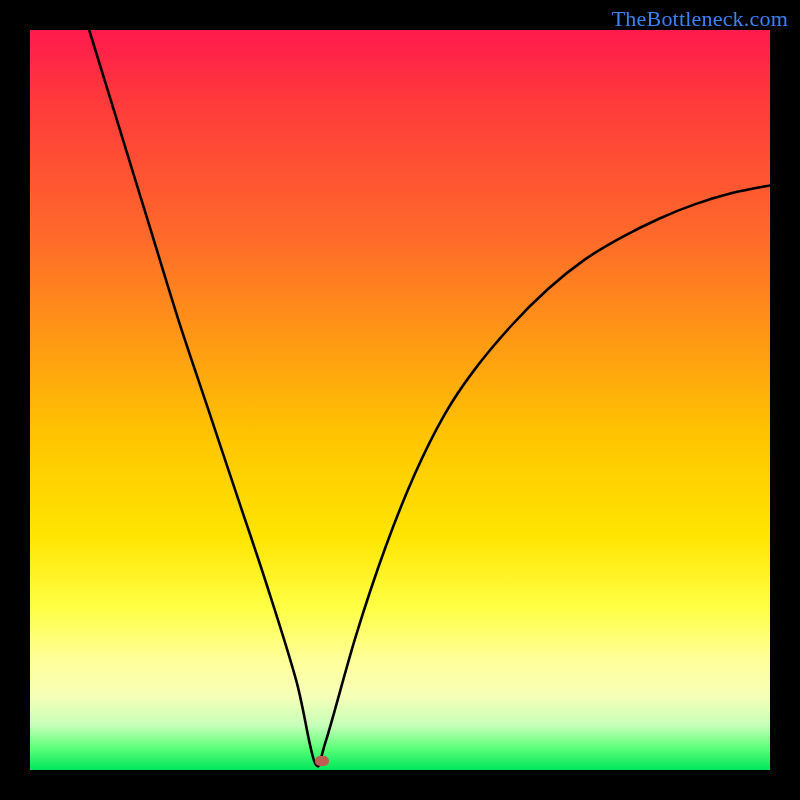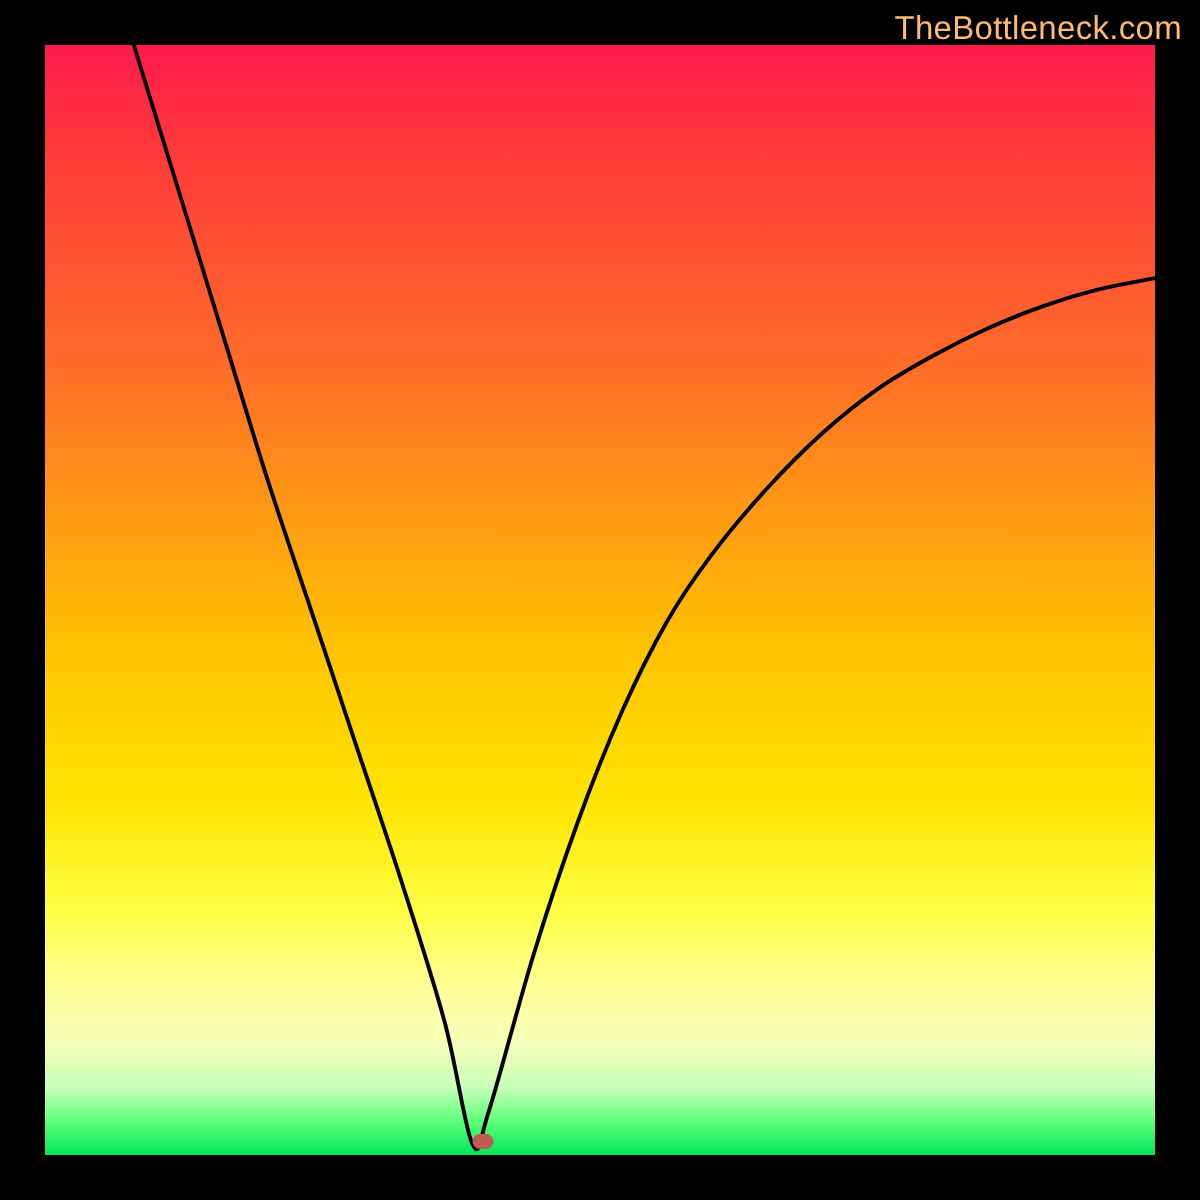--- a/index.html
+++ b/index.html
@@ -7,23 +7,23 @@
   .frame {
     width: 800px;
     height: 800px;
     background: #000;
     position: relative;
   }
   .watermark {
     position: absolute;
     top: 6px;
     right: 12px;
-    font-family: Liberation Sans, sans-serif;
+    font-family: Liberation Serif, serif;
     font-size: 22px;
-    color: #fdba74;
+    color: #3b82f6;
     letter-spacing: 0.2px;
     z-index: 5;
   }
   .plot-area {
     position: absolute;
     left: 30px;
     top: 30px;
     width: 740px;
     height: 740px;
     background: linear-gradient(to bottom,

